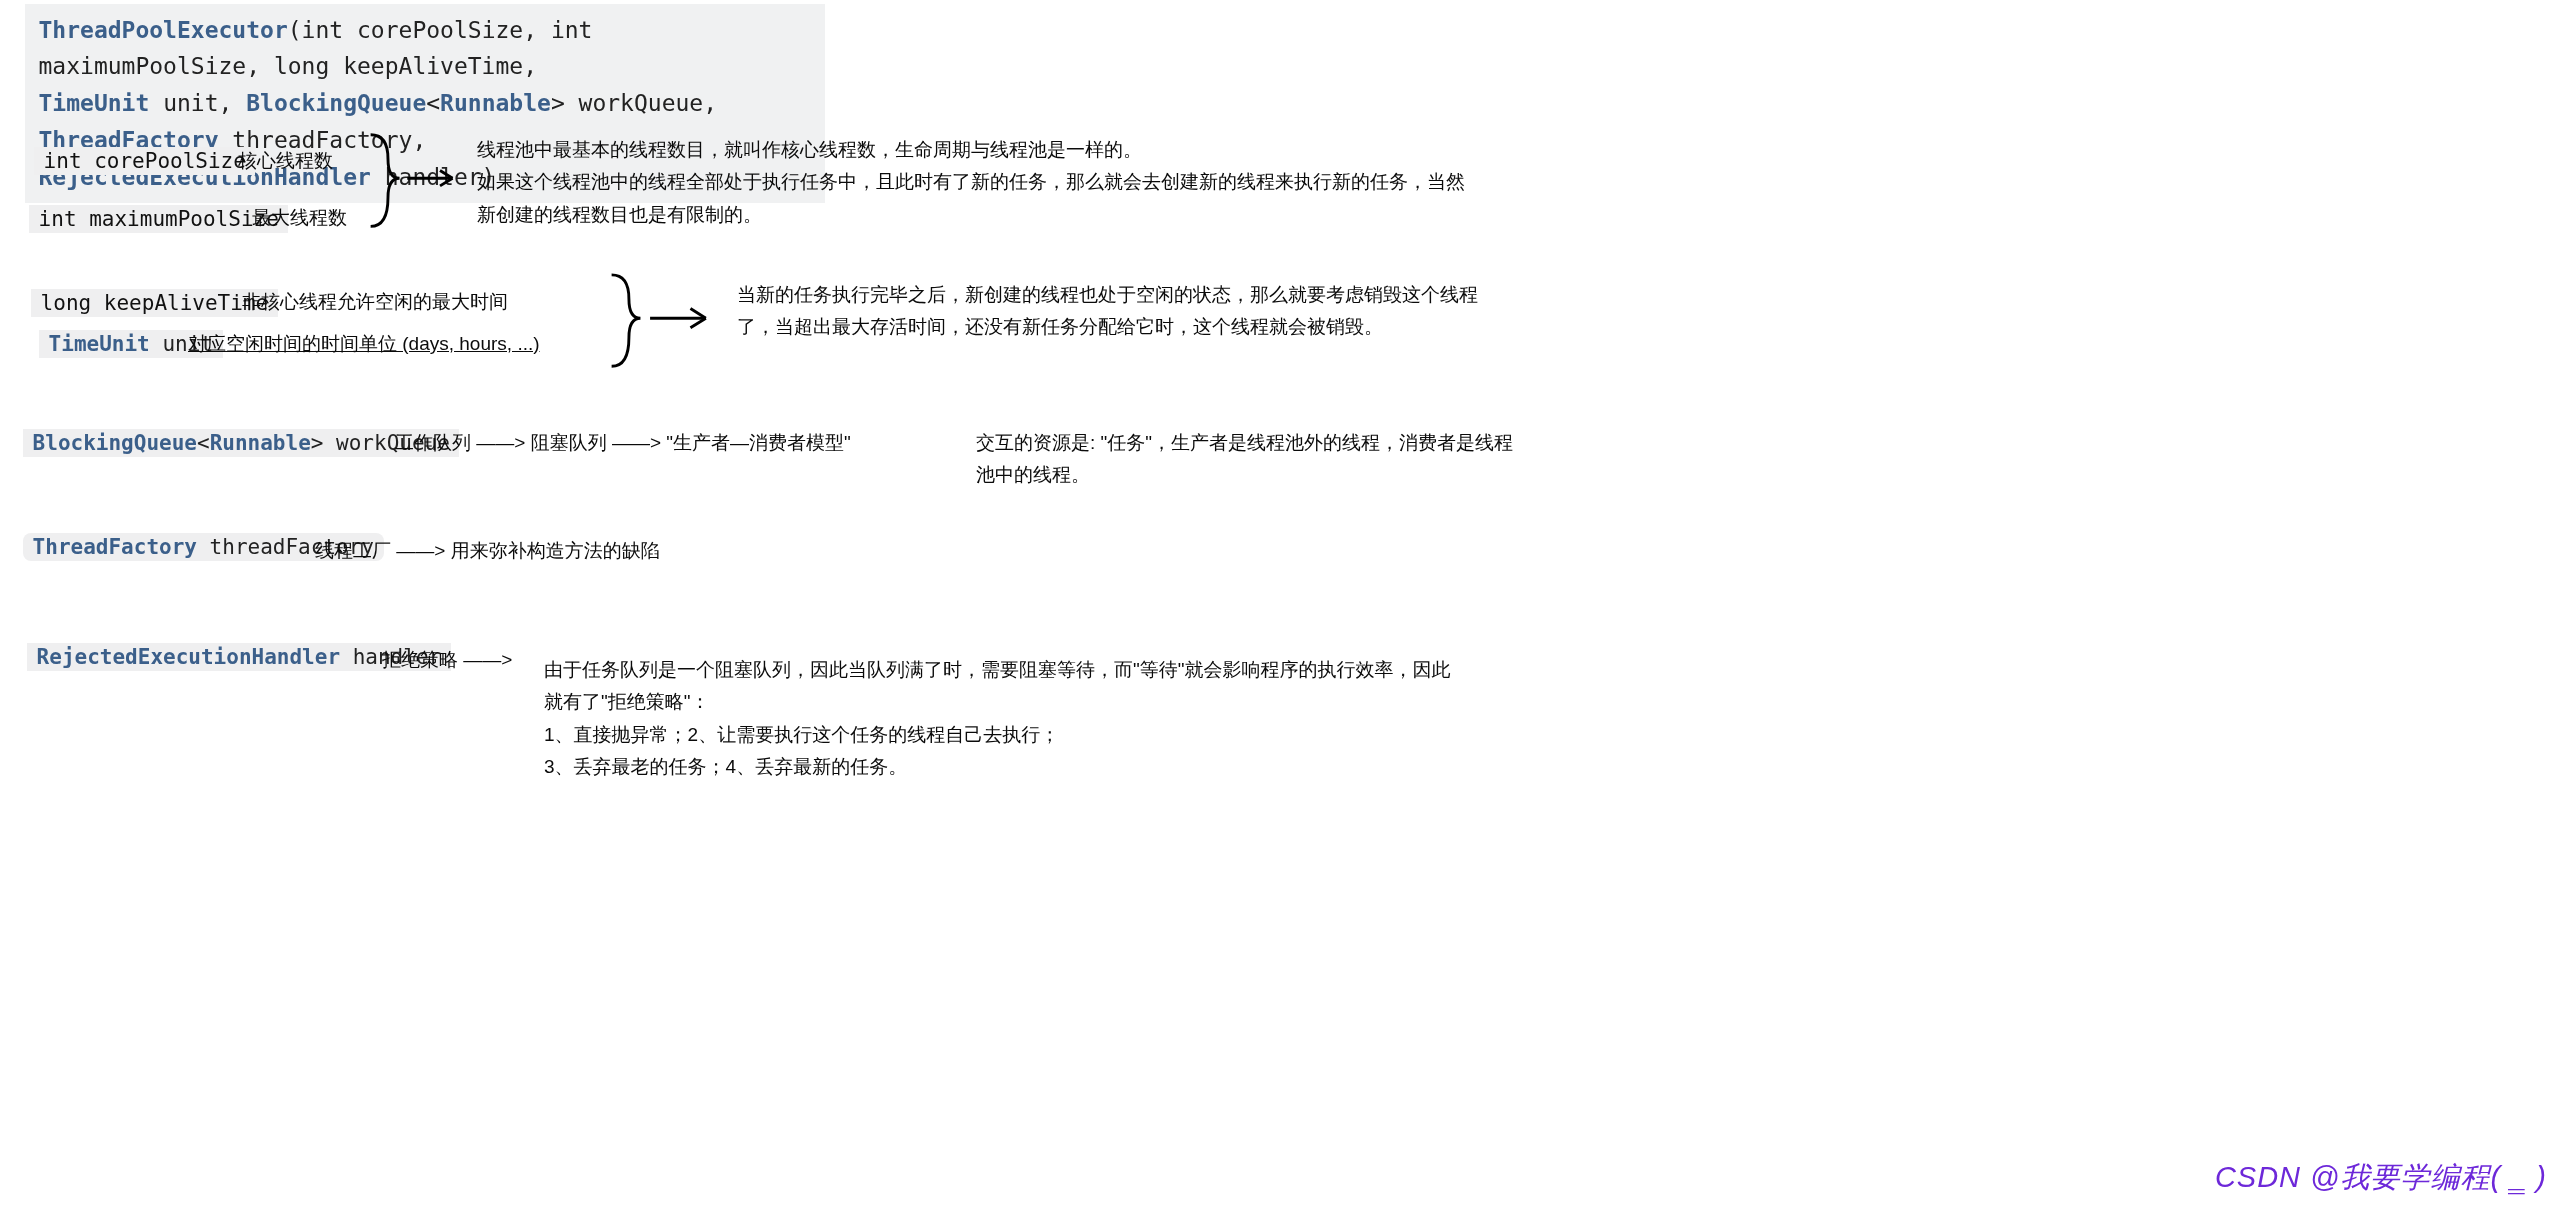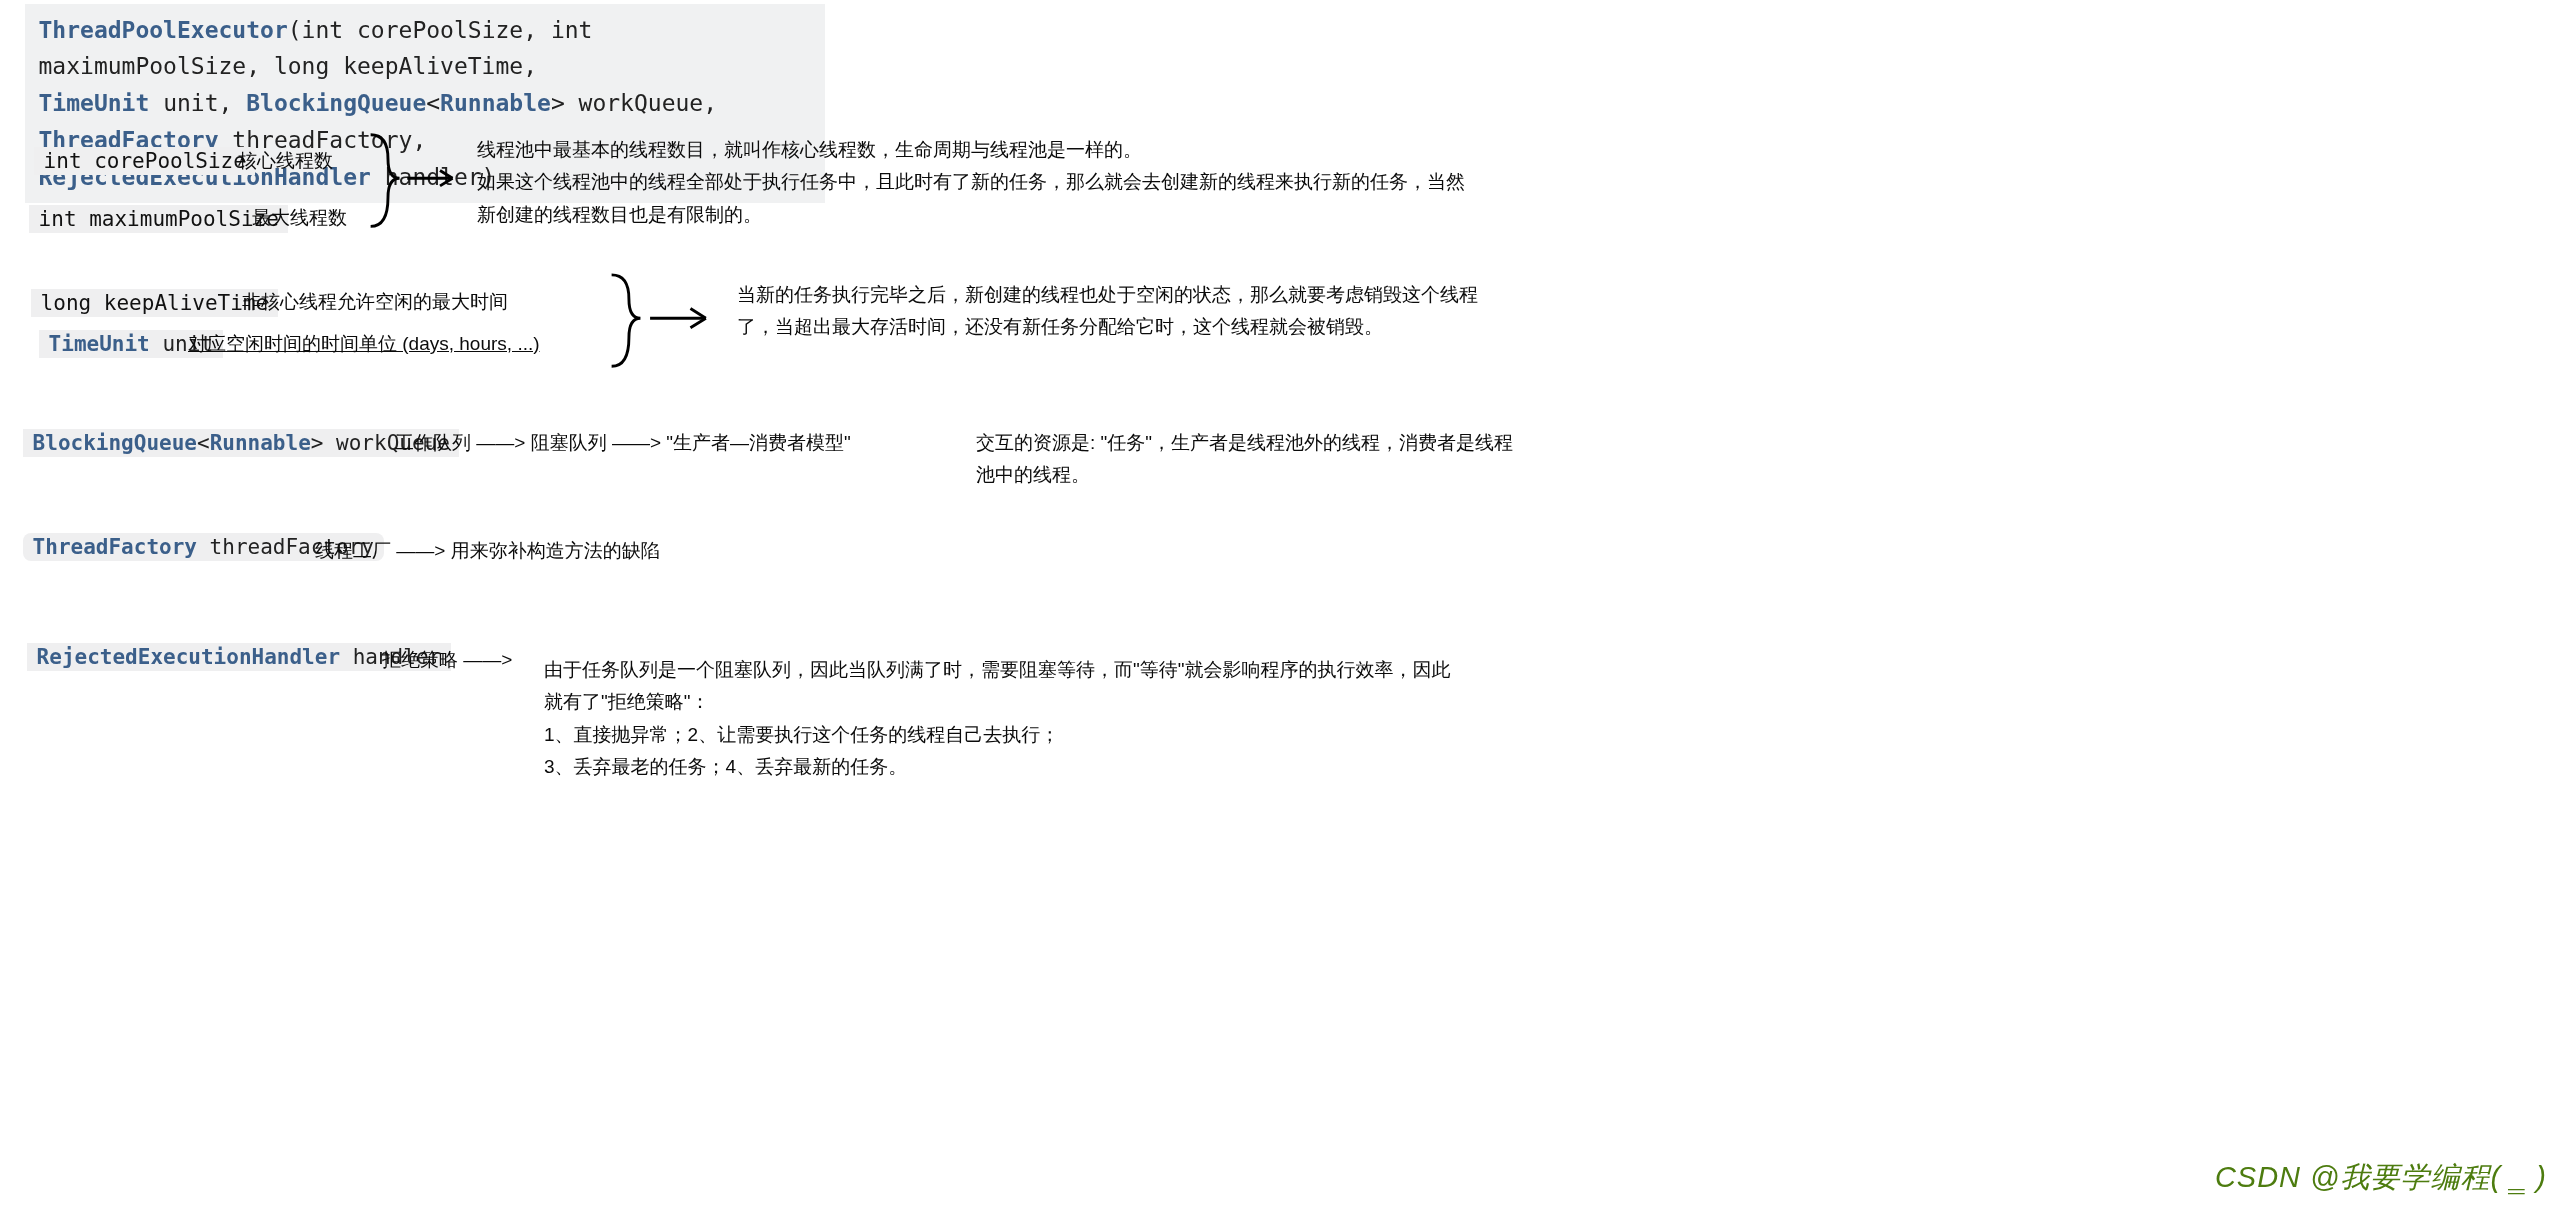--- a/index.html
+++ b/index.html
@@ -34,21 +34,21 @@
   .pl { color: #222; }
   .txt {
     position: absolute;
     line-height: 1.7;
     font-size: 19px;
     color: #0b0b0b;
   }
   .wm {
     position: absolute;
     right: 29px; bottom: 17.3px;
-    color: #4d7c0f;
+    color: #6d28d9;
     font-size: 29px;
     font-style: italic;
     letter-spacing: 1px;
   }
   svg.anno { position: absolute; overflow: visible; }
 </style>
 </head>
 <body>
 
 <div class="code-block mono">

